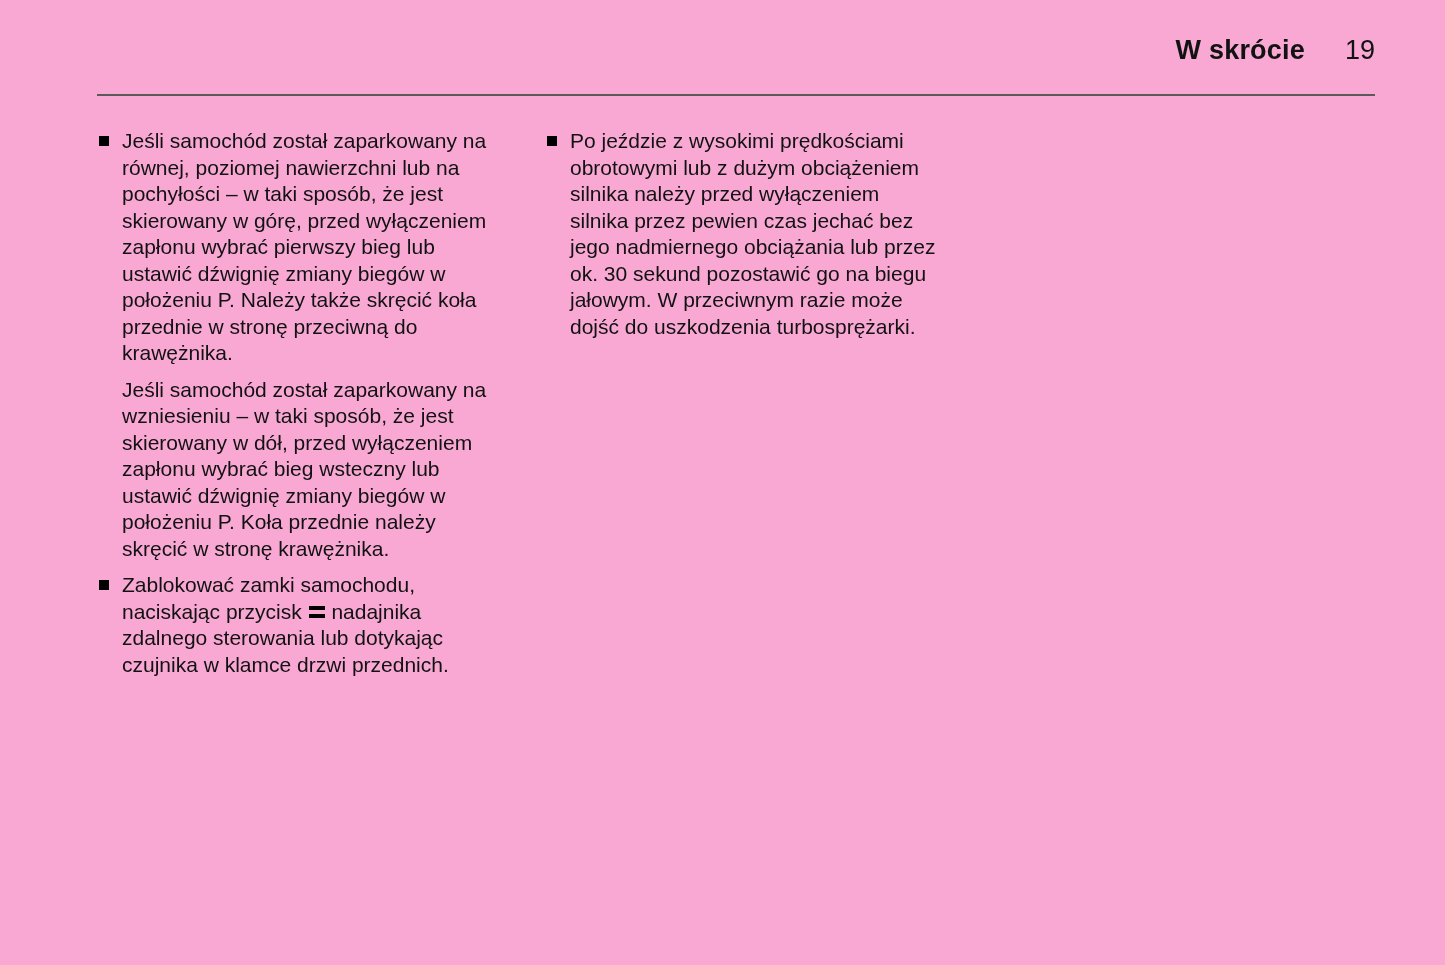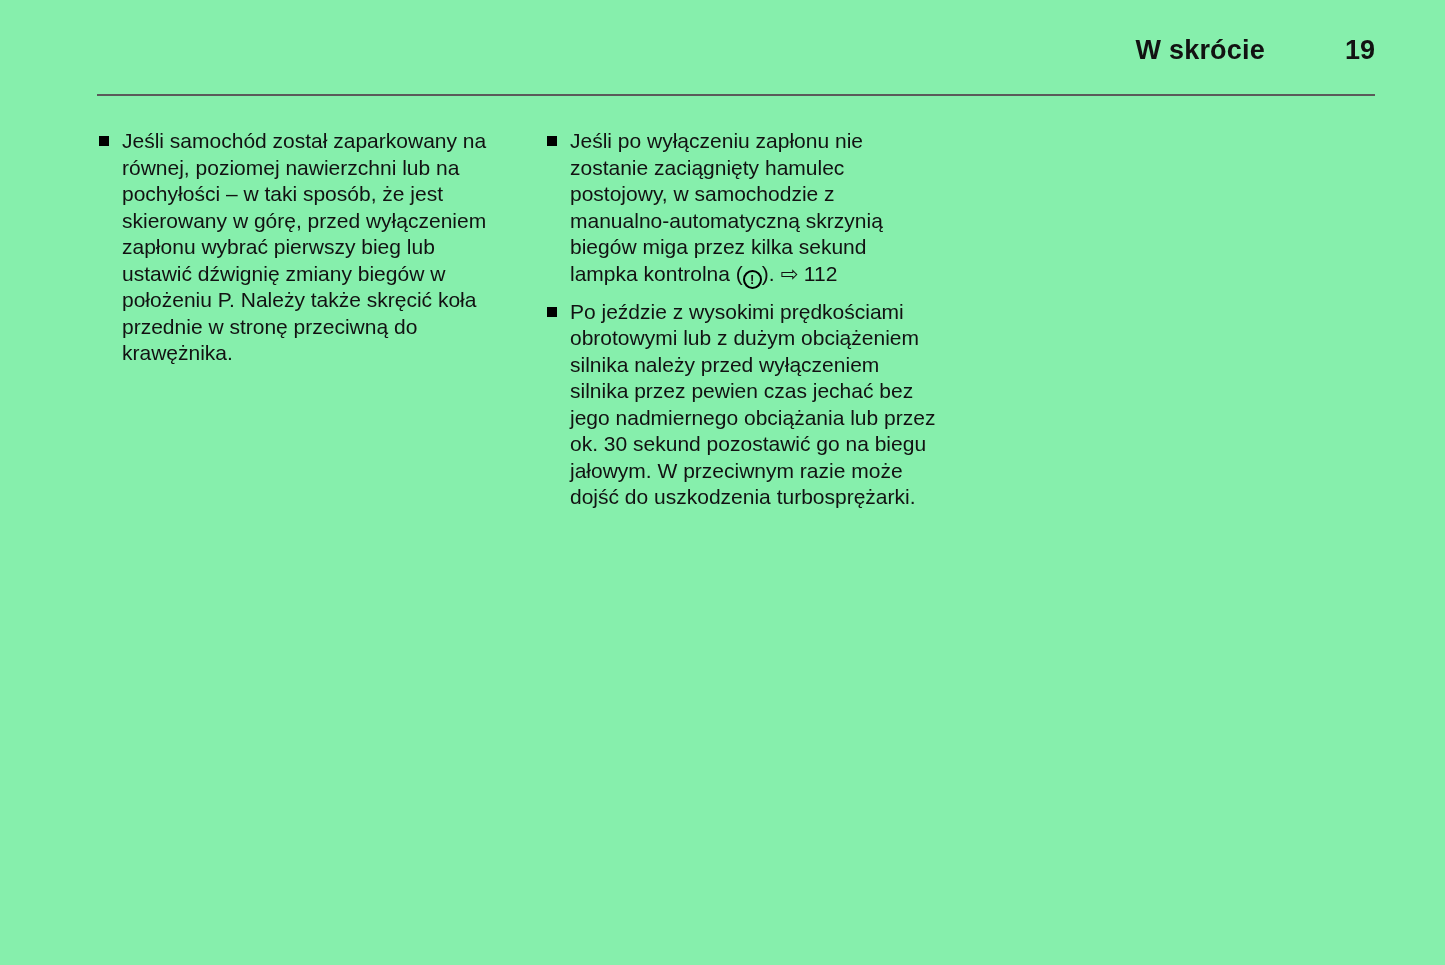--- a/index.html
+++ b/index.html
@@ -3,28 +3,28 @@
 <meta charset="utf-8">
 <style>
   * { box-sizing: border-box; }
   html, body { margin: 0; padding: 0; }
   body {
     width: 1445px; height: 965px;
     background: #ffffff;
     color: #121212;
     font-family: "Liberation Sans", "DejaVu Sans", sans-serif;
   }
-  .page { position: relative; width: 1445px; height: 965px; overflow: hidden; background: #86efac; }
+  .page { position: relative; width: 1445px; height: 965px; overflow: hidden; background: #f9a8d4; }
 
   .header {
     position: absolute; top: 35px; left: 97px; width: 1278px;
     display: flex; justify-content: flex-end; align-items: baseline;
   }
   .title { font-size: 27px; font-weight: 700; letter-spacing: 0.2px; }
-  .page-number { font-size: 27px; font-weight: 700; margin-left: 80px; }
+  .page-number { font-size: 27px; font-weight: 400; margin-left: 40px; }
 
   .hrule { position: absolute; top: 94px; left: 97px; width: 1278px; height: 2px; background: #5a5a5a; }
 
   .columns {
     position: absolute; top: 128px; left: 97px; width: 1278px;
     display: flex; align-items: flex-start;
   }
   .col { font-size: 21px; line-height: 26.5px; }
   .col-1 { width: 418px; padding-right: 24px; }
   .col-2 { width: 445px; padding-left: 29px; padding-right: 22px; }
@@ -62,22 +62,23 @@
   <div class="header">
     <span class="title">W skrócie</span>
     <span class="page-number">19</span>
   </div>
 
   <div class="hrule"></div>
 
   <div class="columns">
     <div class="col col-1">
         <div class="block indented"><span class="bullet"></span>Jeśli samochód został zaparkowany na równej, poziomej nawierzchni lub na pochyłości – w taki sposób, że jest skierowany w górę, przed wyłączeniem zapłonu wybrać pierwszy bieg lub ustawić dźwignię zmiany biegów w położeniu P. Należy także skręcić koła przednie w stronę przeciwną do krawężnika.</div>
+        <div class="block indented">Jeśli samochód został zaparkowany na wzniesieniu – w taki sposób, że jest skierowany w dół, przed wyłączeniem zapłonu wybrać bieg wsteczny lub ustawić dźwignię zmiany biegów w położeniu P. Koła przednie należy skręcić w stronę krawężnika.</div>
+        <div class="block indented"><span class="bullet"></span>Zablokować zamki samochodu, naciskając przycisk <span class="inline-icon lock-btn"></span> nadajnika zdalnego sterowania lub dotykając czujnika w klamce drzwi przednich.</div>
       </div>
     <div class="vsep"></div>
     <div class="col col-2">
-        <div class="block indented"><span class="bullet"></span>Jeśli po wyłączeniu zapłonu nie zostanie zaciągnięty hamulec postojowy, w samochodzie z manualno-automatyczną skrzynią biegów miga przez kilka sekund lampka kontrolna (<span class="inline-icon lamp-icon">!</span>). <span class="inline-icon ref-arrow">⇨</span> 112</div>
         <div class="block indented"><span class="bullet"></span>Po jeździe z wysokimi prędkościami obrotowymi lub z dużym obciążeniem silnika należy przed wyłączeniem silnika przez pewien czas jechać bez jego nadmiernego obciążania lub przez ok. 30 sekund pozostawić go na biegu jałowym. W przeciwnym razie może dojść do uszkodzenia turbosprężarki.</div>
       </div>
     <div class="vsep"></div>
   </div>
 
 </div>
 
 </body></html>

